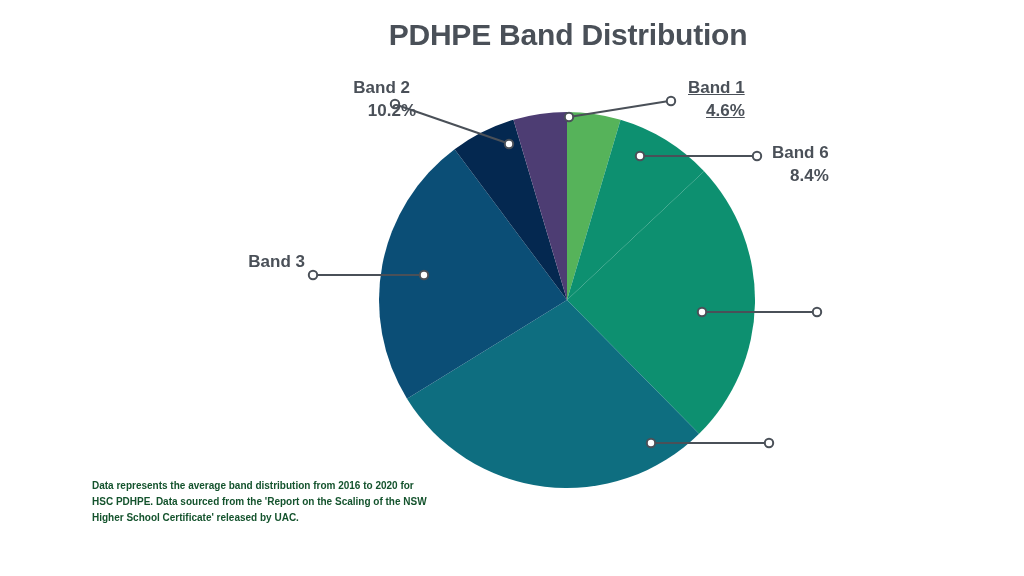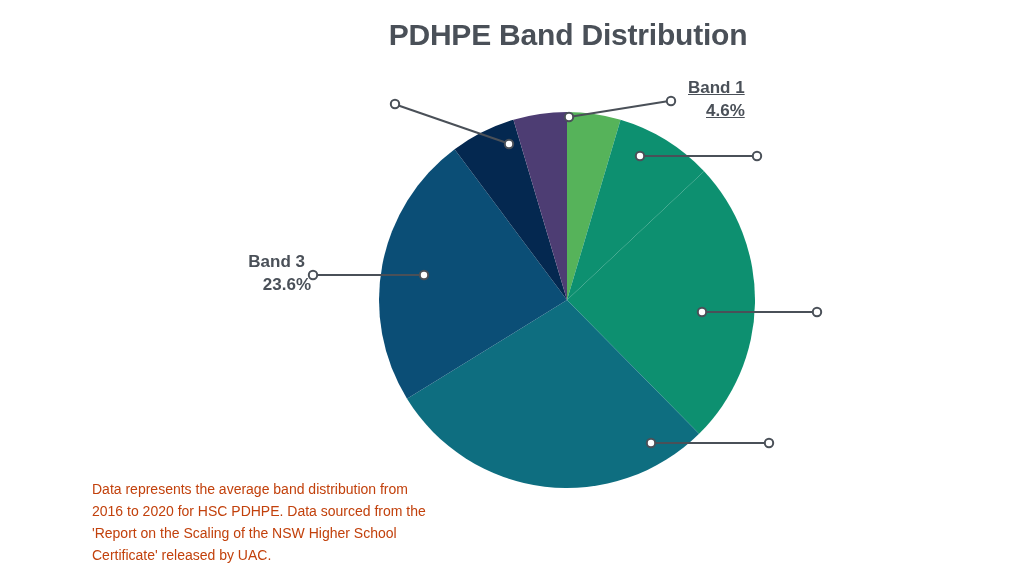--- a/index.html
+++ b/index.html
@@ -60,24 +60,24 @@
 
   .label-left { text-align: right; }
   .label-left .lbl-name { padding-right: 6px; }
   .label-left .lbl-val  { padding-right: 0px; }
 
   .caption {
     position: absolute;
     left: 36px;
     top: 478px;
     width: 345px;
-    font-size: 14px;
+    font-size: 10px;
     line-height: 1.58;
-    color: #c2410c;
-    font-weight: normal;
+    color: #14532d;
+    font-weight: bold;
     white-space: normal;
   }
 </style>
 </head>
 <body>
 
 <div id="chart-root">
 
   <div class="chart-title">PDHPE Band Distribution</div>
 
@@ -130,24 +130,31 @@
         <circle cx="339" cy="104" r="4.2" fill="#ffffff"></circle>
       </g>
     </g>
   </svg>
 
   <div class="label-group label-right" style="left:632px; top:76px;text-decoration:underline;">
     <span class="lbl-name">Band 1</span>
     <span class="lbl-val">4.6%</span>
   </div>
 
+  <div class="label-group label-left" style="left:160px; top:76px; width:200px;">
+    <span class="lbl-name">Band 2</span>
+    <span class="lbl-val">10.2%</span>
+  </div>
 
   <div class="label-group label-left" style="left:60px; top:250px; width:195px;">
     <span class="lbl-name">Band 3</span>
-    <span class="lbl-val">23.6%</span>
   </div>
 
 
 
+  <div class="label-group label-right" style="left:716px; top:141px;">
+    <span class="lbl-name">Band 6</span>
+    <span class="lbl-val">8.4%</span>
+  </div>
 
   <div class="caption">Data represents the average band distribution from 2016 to 2020 for HSC PDHPE. Data sourced from the 'Report on the Scaling of the NSW Higher School Certificate' released by UAC.</div>
 
 </div>
 
 </body></html>

